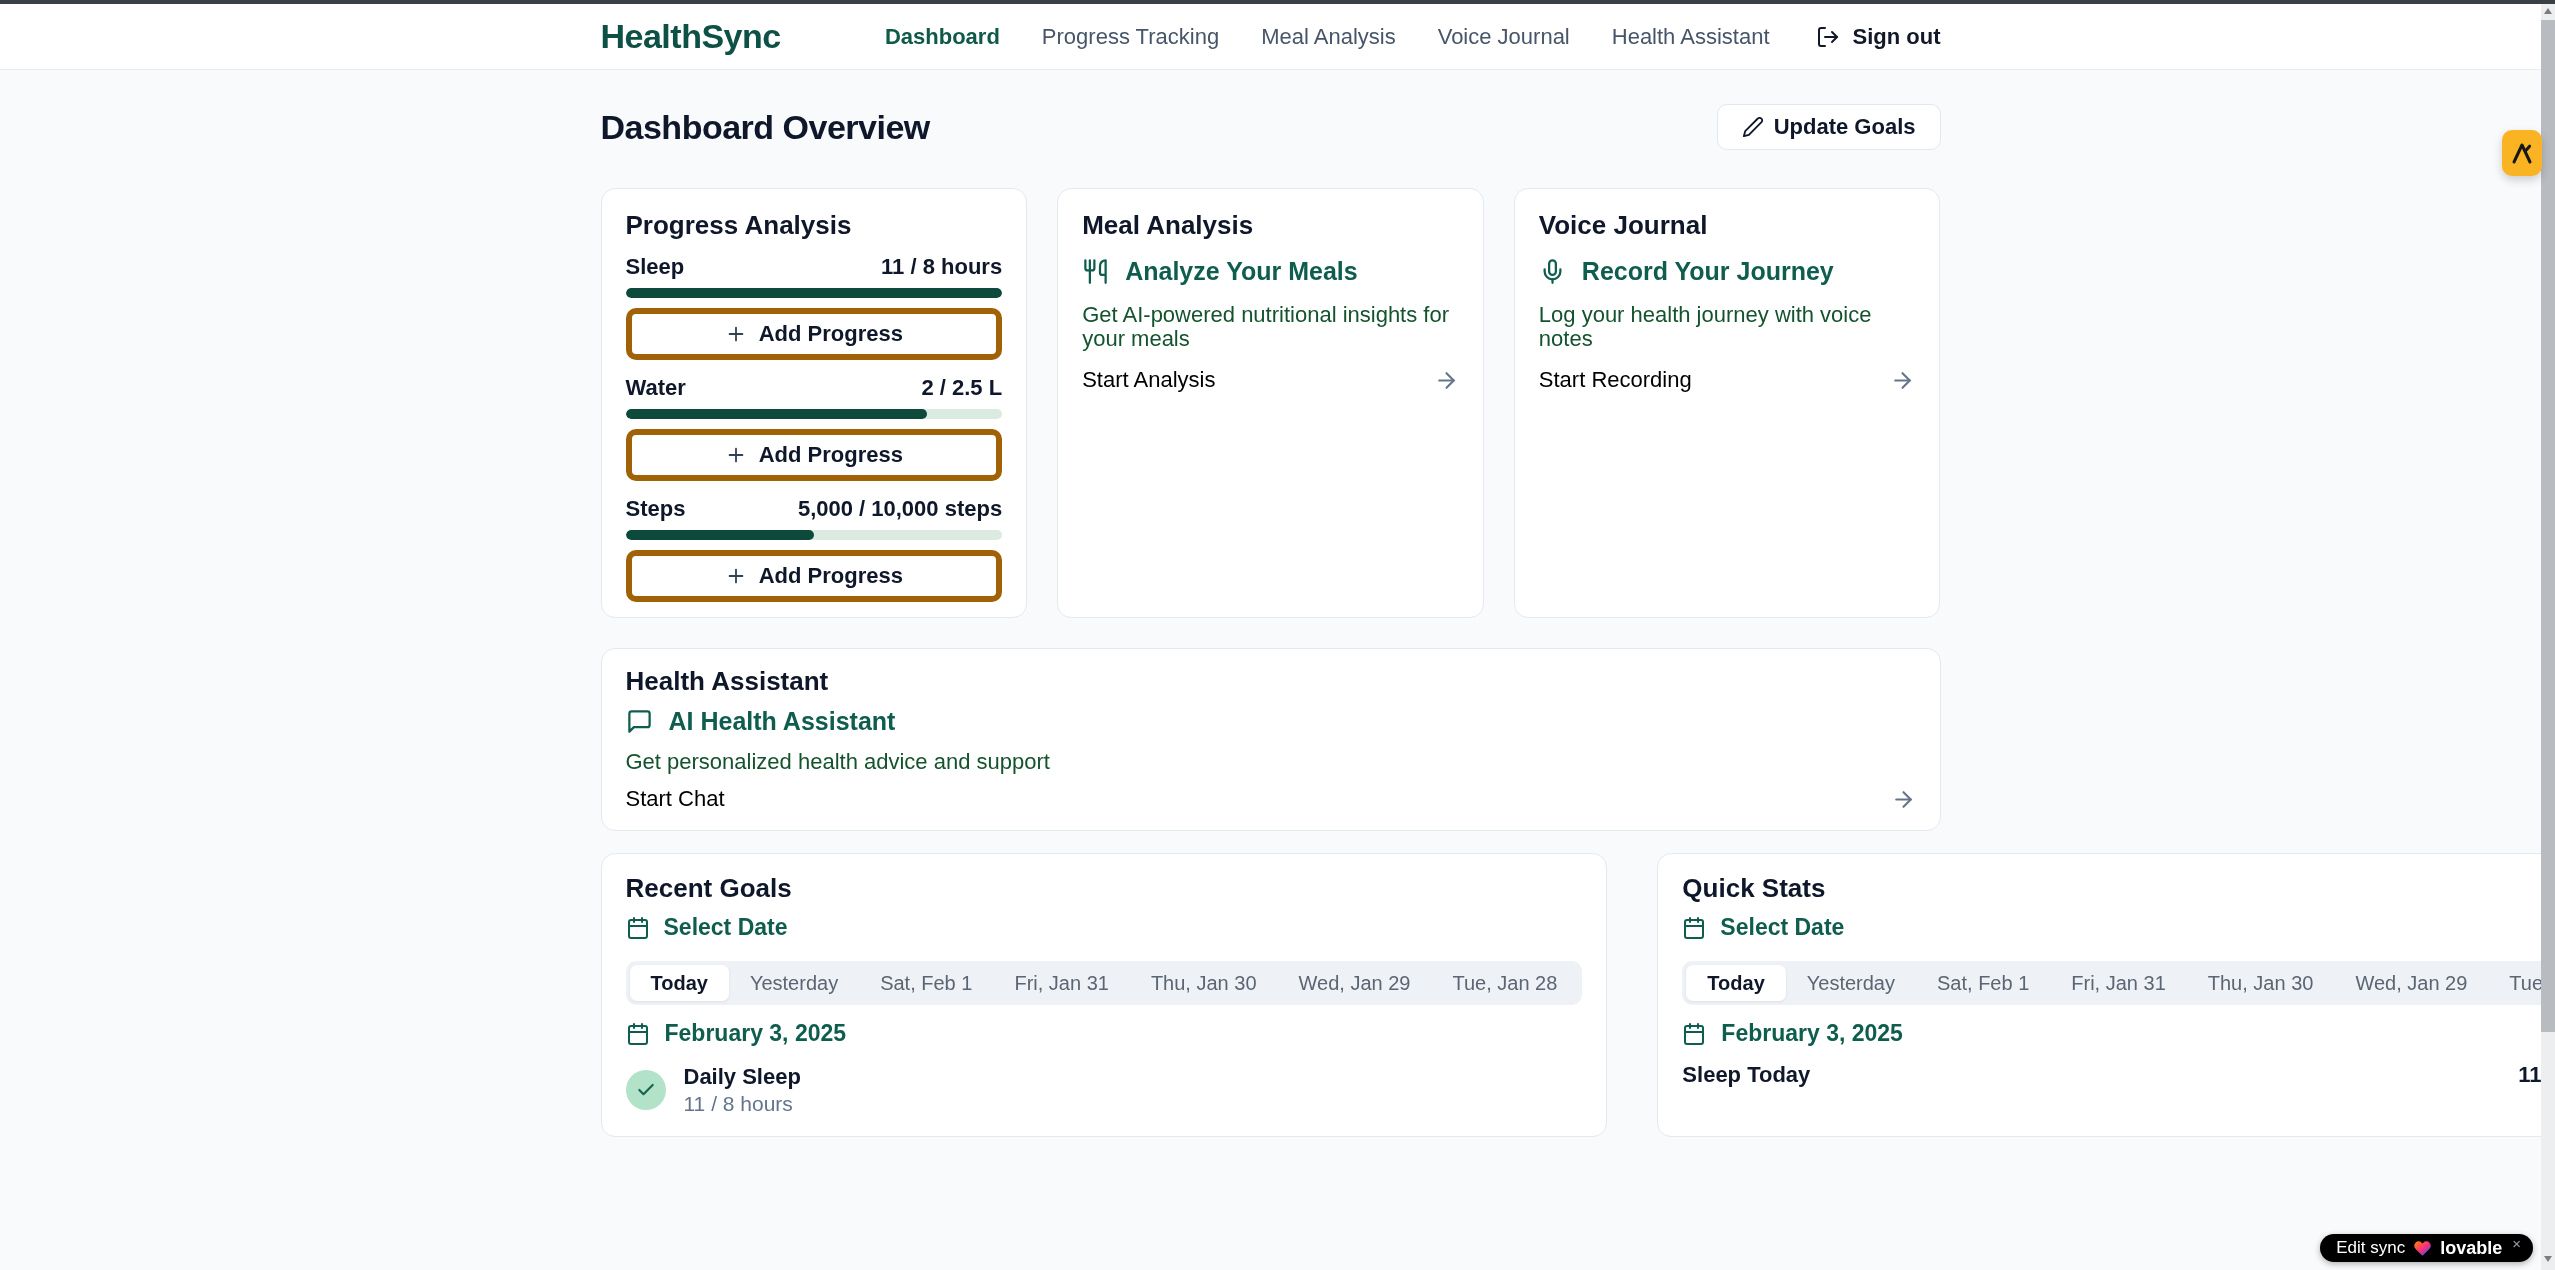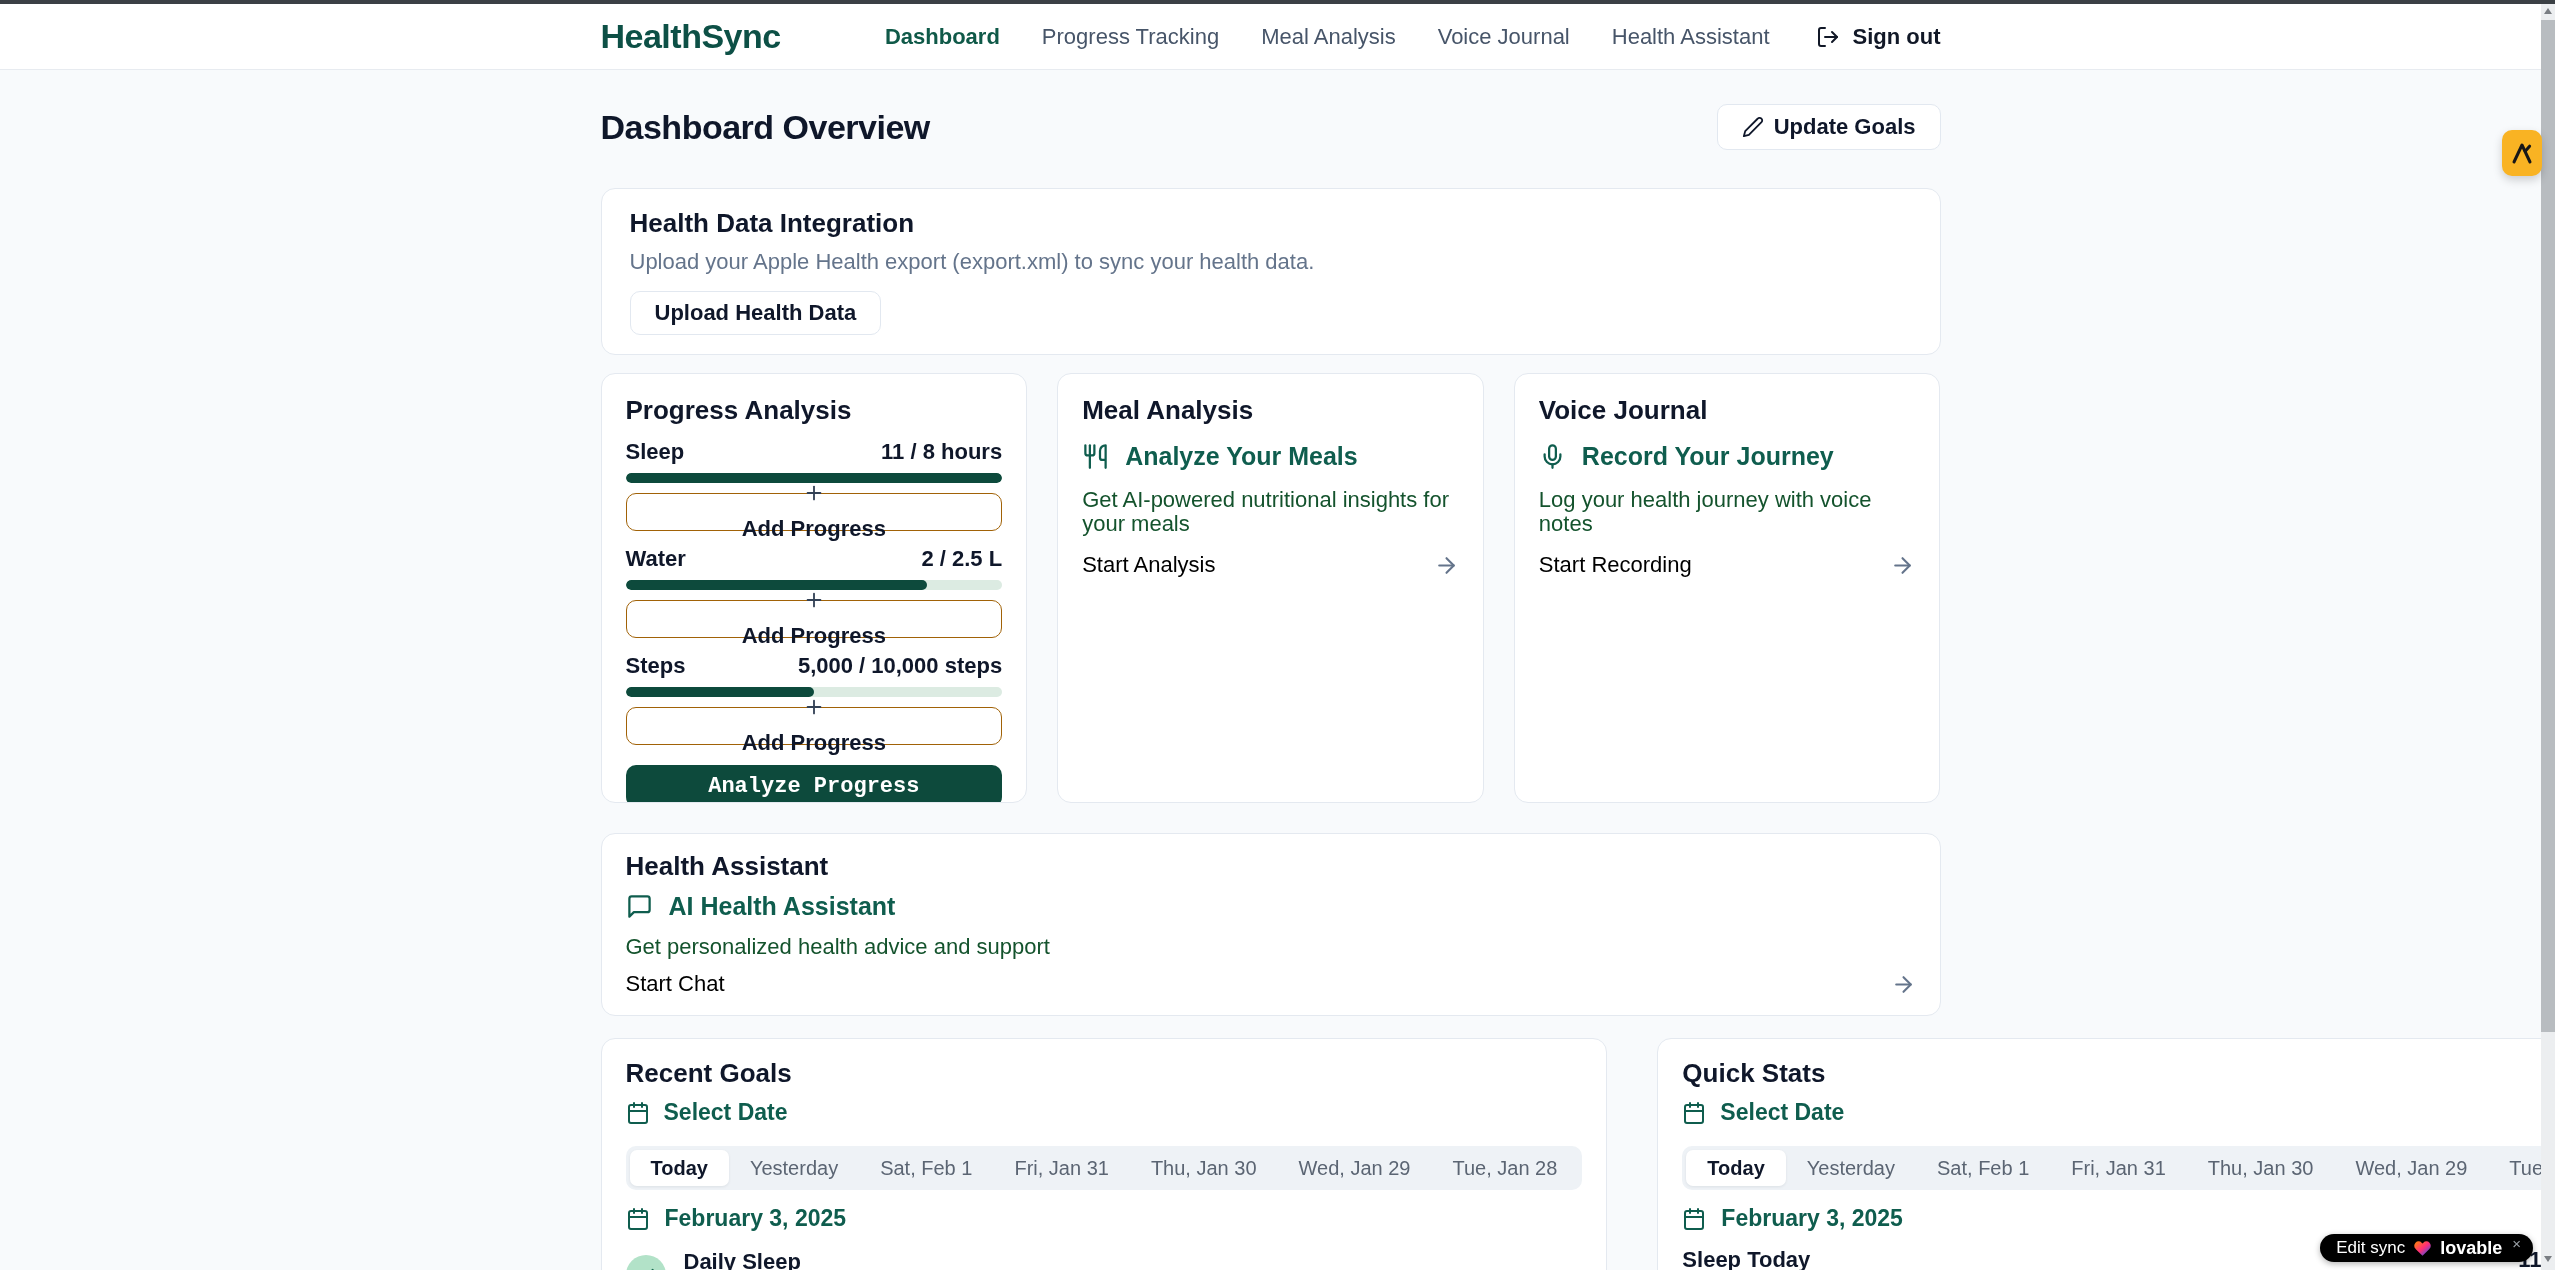--- a/index.html
+++ b/index.html
@@ -44,24 +44,24 @@
 
   .grid3 { display: grid; grid-template-columns: 1fr 1fr 1fr; gap: 30px; margin-bottom: 30px; }
   .grid3 > .card { height: 430px; padding: 22px 24px; overflow: hidden; }
 
   
   .metric-head { display: flex; justify-content: space-between; align-items: baseline; font-size: 22px; font-weight: 600; margin-top: 16px; line-height: 24px; }
   .metric:first-of-type .metric-head { margin-top: 14px; }
   .bar { height: 10px; border-radius: 5px; background: #dcebe2; margin-top: 9px; overflow: hidden; }
   .bar-fill { height: 100%; background: #0d4a3c; border-radius: 5px; }
   .add-btn {
-    width: 100%; height: 38px; margin-top: 10px;
+    width: 100%; height: 52px; margin-top: 10px;
     display: flex; align-items: center; justify-content: center; gap: 12px;
-    background: #fff; border: 1px solid #a16207; border-radius: 10px;
-    font-size: 22px; font-weight: 600; color: #0f172a; font-family: inherit; cursor: pointer; flex-direction: column;
+    background: #fff; border: 6px solid #a16207; border-radius: 10px;
+    font-size: 22px; font-weight: 600; color: #0f172a; font-family: inherit; cursor: pointer;
   }
   .analyze-btn {
     width: 100%; height: 42px; margin-top: 20px;
     background: #0d4a3c; color: #fff; border: none; border-radius: 10px;
     font-size: 22px; font-weight: 700; font-family: Liberation Mono, monospace; cursor: pointer;
   }
 
   
   .feature-link { display: flex; align-items: center; gap: 16px; margin-top: 18px; color: #0f5d4e; font-size: 25px; font-weight: 700; cursor: pointer; }
   .feature-desc { font-size: 22px; line-height: 24px; color: #14532d; margin-top: 17px; }
@@ -147,25 +147,20 @@
       <button class="btn-outline">
         <span>
           <svg width="22" height="22" viewBox="0 0 24 24" fill="none" stroke="#0f172a" stroke-width="2" stroke-linecap="round" stroke-linejoin="round">
             <path d="M17 3a2.85 2.83 0 1 1 4 4L7.5 20.5 2 22l1.5-5.5Z"></path>
           </svg>
         </span>
         <span>Update Goals</span>
       </button>
     </div>
 
-    <section class="card integration-card">
-      <div class="card-title">Health Data Integration</div>
-      <div class="integration-desc">Upload your Apple Health export (export.xml) to sync your health data.</div>
-      <button class="btn-outline">Upload Health Data</button>
-    </section>
 
     <div class="grid3">
 
       <section class="card">
         <div class="card-title">Progress Analysis</div>
 
         <div class="metric">
           <div class="metric-head">
             <span>Sleep</span>
             <span>11 / 8 hours</span>

